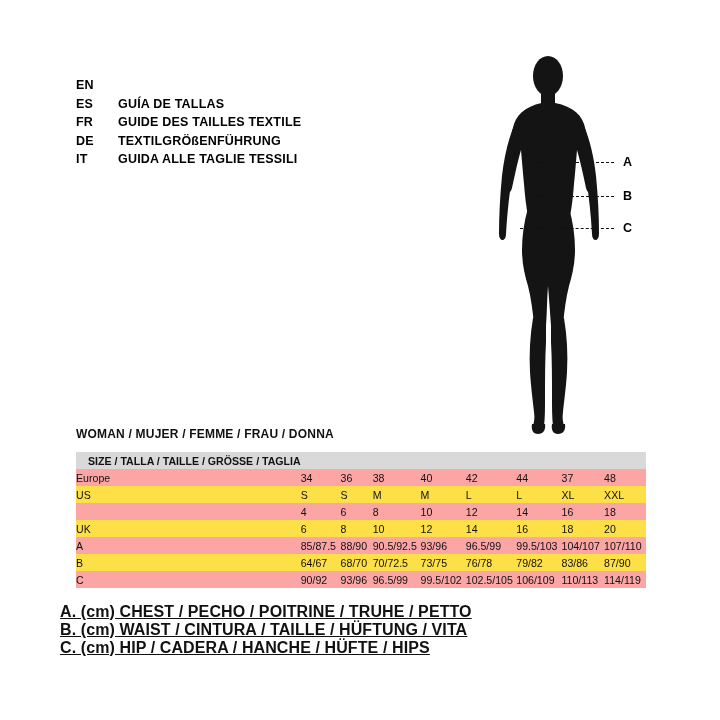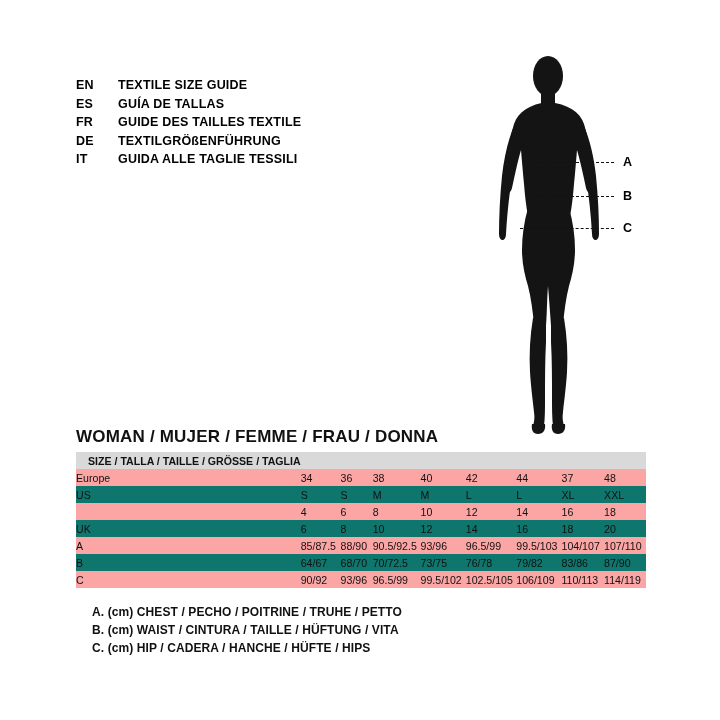--- a/index.html
+++ b/index.html
@@ -79,21 +79,21 @@
   #callout-c { left: 520px; top: 222px; }
   #callout-a .dashes { width: 78px; }
   #callout-b .dashes { width: 78px; }
   #callout-c .dashes { width: 94px; }
 
   
   .table-title {
     position: absolute;
     left: 76px;
     top: 427px;
-    font-size: 17px;
+    font-size: 12px;
     font-weight: 700;
     letter-spacing: 0.2px;
     color: #111;
   }
   table.size-table {
     position: absolute;
     left: 76px;
     top: 452px;
     width: 570px;
     border-collapse: collapse;
@@ -109,57 +109,57 @@
   table.size-table tr.header-row td {
     background: #d9d9d9;
     font-weight: 700;
     height: 17px;
     padding-left: 12px;
   }
   table.size-table tr.shaded td {
     background: #fca5a5;
   }
   table.size-table tr.plain td {
-    background: #0f766e;
+    background: #fde047;
   }
   td.label-col {
     width: 98px;
     padding-left: 4px;
     font-weight: 400;
   }
   tr.header-row td.label-col {
     font-weight: 700;
   }
   td.val {
     width: 67px;
     padding-left: 3px;
     text-align: left;
   }
 
   
   .footnotes {
     position: absolute;
-    left: 92px;
+    left: 60px;
     top: 603px;
-    font-size: 12px;
+    font-size: 16px;
     line-height: 18px;
     font-weight: 700;
     letter-spacing: 0.1px;
     color: #111;
+    text-decoration: underline;
   }
 </style>
 </head>
 <body>
 
 <div class="page">
 
   <div class="legend">
     <div class="legend-row">
       <span class="legend-code">EN</span>
-      <span class="legend-text">TEXTILE SIZE GUIDE</span>
     </div>
     <div class="legend-row">
       <span class="legend-code">ES</span>
       <span class="legend-text">GUÍA DE TALLAS</span>
     </div>
     <div class="legend-row">
       <span class="legend-code">FR</span>
       <span class="legend-text">GUIDE DES TAILLES TEXTILE</span>
     </div>
     <div class="legend-row">

